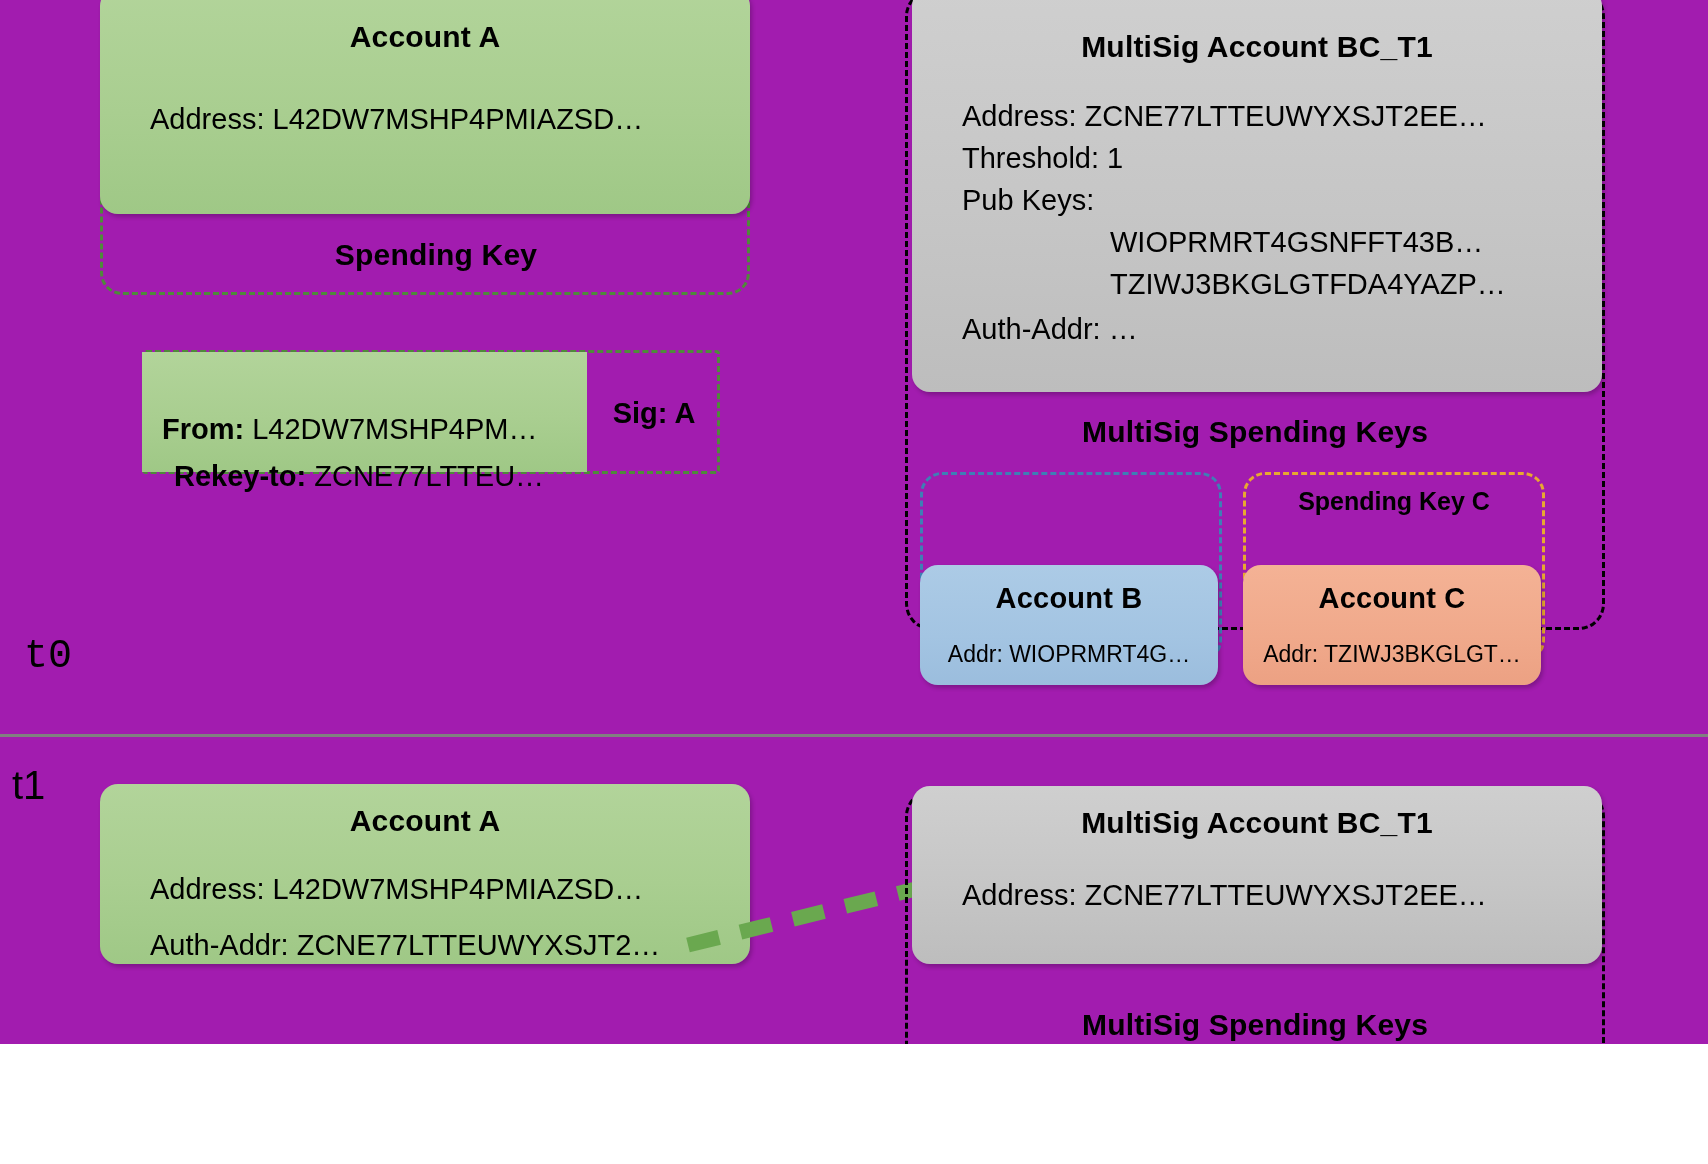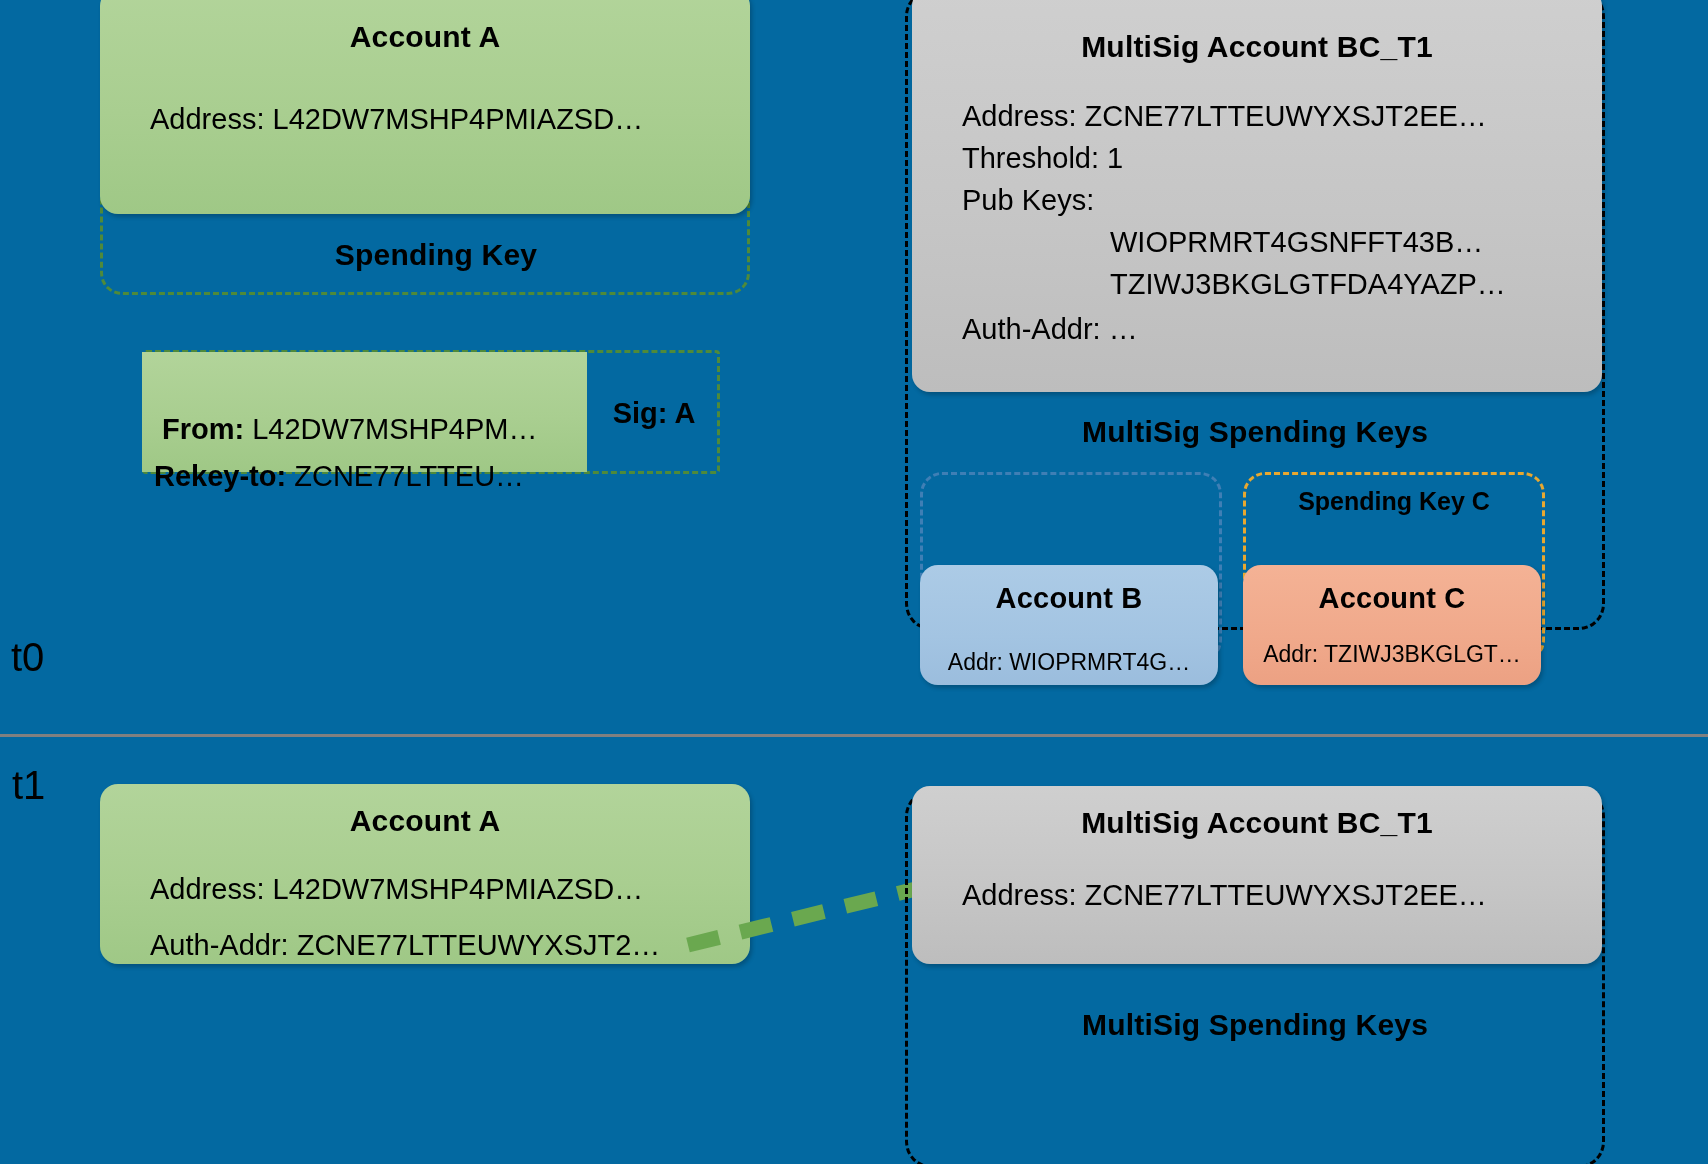--- a/index.html
+++ b/index.html
@@ -7,22 +7,22 @@
     padding: 0;
     background: #ffffff;
   }
   body {
     font-family: "Liberation Sans", sans-serif;
     color: #000000;
   }
   #canvas {
     position: relative;
     width: 1708px;
-    height: 1164px;
-    background: #0369a1;
+    height: 1044px;
+    background: #a21caf;
     overflow: hidden;
   }
 
   
   .abs { position: absolute; box-sizing: border-box; }
   .ctr { text-align: center; }
 
   .card {
     border-radius: 18px;
     box-shadow: 2px 3px 4px rgba(0,0,0,0.22);
@@ -124,21 +124,21 @@
   </div>
 
   <div class="abs ctr title" style="left:111px; top:238px; width:650px;">Spending Key</div>
 
   <div class="abs dash-green" style="left:142px; top:350px; width:578px; height:124px; border-radius:4px;"></div>
   <div class="abs card-green" style="left:142px; top:352px; width:445px; height:120px; border-radius:0;">
     <div class="abs txrow" style="left:20px; top:10px;">
       <span>From:</span>
       <span class="val">L42DW7MSHP4PM…</span>
     </div>
-    <div class="abs txrow" style="left:12px; top:57px;">
+    <div class="abs txrow" style="left:32px; top:57px;">
       <span>Rekey-to:</span>
       <span class="val">ZCNE77LTTEU…</span>
     </div>
   </div>
   <div class="abs ctr sig-label" style="left:590px; top:397px; width:128px;">Sig: A</div>
 
   <div class="abs dash-black-round" style="left:905px; top:-10px; width:700px; height:640px;"></div>
 
   <div class="abs card card-gray clip-box" style="left:912px; top:-12px; width:690px; height:404px;">
     <div class="abs ctr title" style="left:0; top:42px; width:690px;">MultiSig Account BC_T1</div>
@@ -152,29 +152,29 @@
 
   <div class="abs ctr title" style="left:905px; top:415px; width:700px;">MultiSig Spending Keys</div>
 
   <div class="abs dash-blue" style="left:920px; top:472px; width:302px; height:190px;"></div>
 
   <div class="abs dash-yellow" style="left:1243px; top:472px; width:302px; height:190px;"></div>
   <div class="abs ctr skey-label" style="left:1243px; top:487px; width:302px;">Spending Key C</div>
 
   <div class="abs card card-blue clip-box" style="left:920px; top:565px; width:298px; height:120px;">
     <div class="abs ctr title" style="left:0; top:17px; width:298px; font-size:29px;">Account B</div>
-    <div class="abs ctr addr-small" style="left:0; top:76px; width:298px;margin-top:8px;">Addr: WIOPRMRT4G…</div>
+    <div class="abs ctr addr-small" style="left:0; top:76px; width:298px;">Addr: WIOPRMRT4G…</div>
   </div>
 
   <div class="abs card card-orange clip-box" style="left:1243px; top:565px; width:298px; height:120px;">
     <div class="abs ctr title" style="left:0; top:17px; width:298px; font-size:29px;">Account C</div>
     <div class="abs ctr addr-small" style="left:0; top:76px; width:298px;">Addr: TZIWJ3BKGLGT…</div>
   </div>
 
-  <div class="abs tlabel" style="left:11px; top:637px;">t0</div>
+  <div class="abs tlabel" style="left:24px; top:637px;font-family:Liberation Mono, monospace;">t0</div>
 
   <div class="abs divider" style="left:0; top:734px; width:1708px;"></div>
 
   <div class="abs tlabel" style="left:12px; top:765px;">t1</div>
 
   <div class="abs card card-green clip-box" style="left:100px; top:784px; width:650px; height:180px;">
     <div class="abs ctr title" style="left:0; top:20px; width:650px;">Account A</div>
     <div class="abs body-line" style="left:50px; top:84px;">Address: L42DW7MSHP4PMIAZSD…</div>
     <div class="abs body-line" style="left:50px; top:126px;margin-top:14px;">Auth-Addr: ZCNE77LTTEUWYXSJT2…</div>
   </div>

